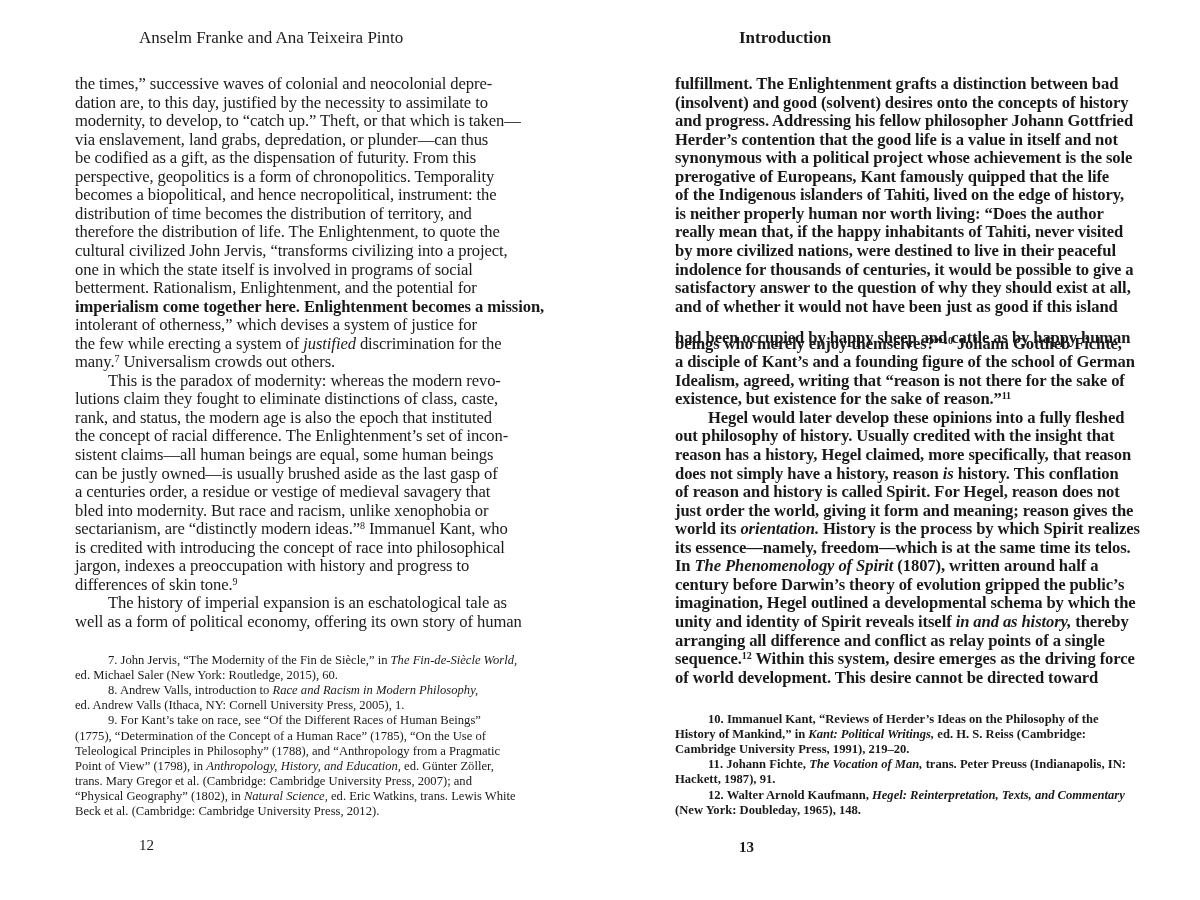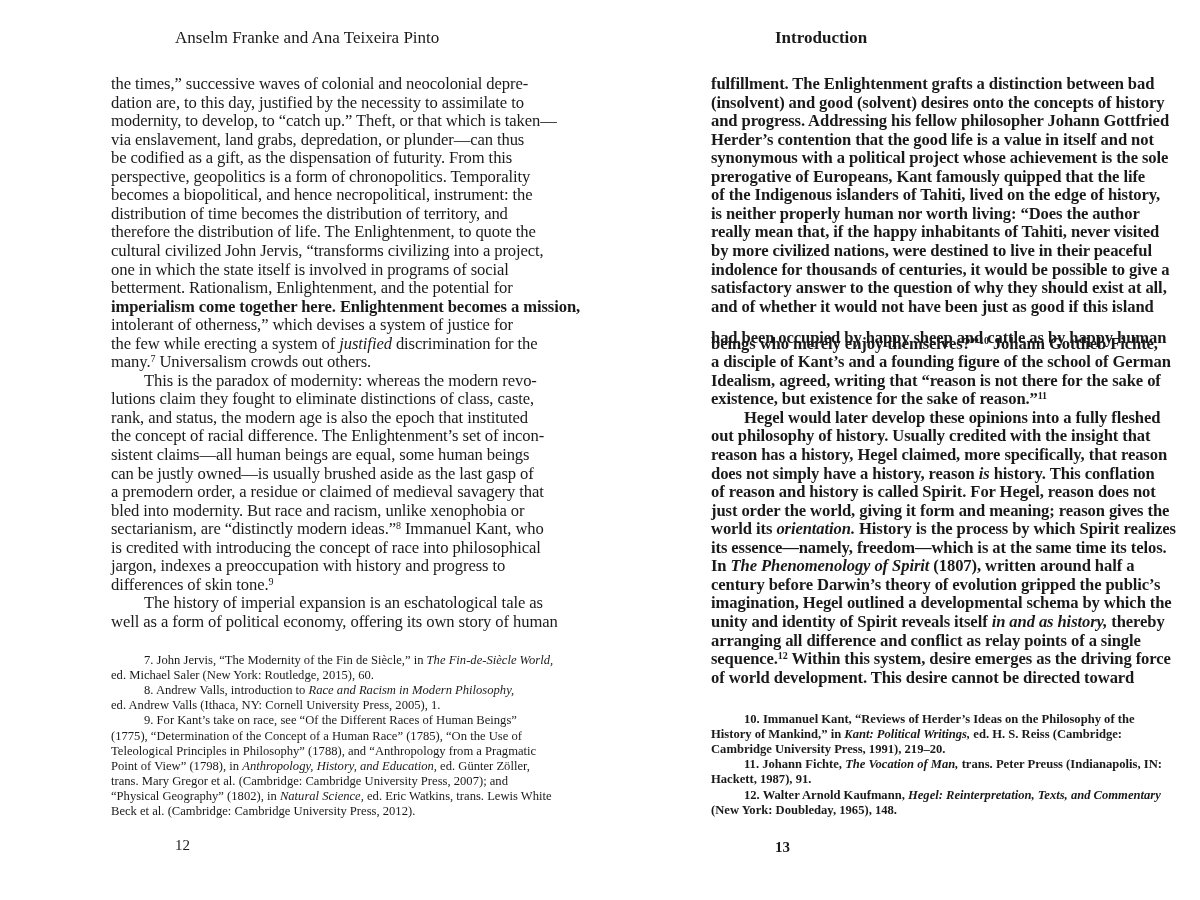--- a/index.html
+++ b/index.html
@@ -1,18 +1,18 @@
 <!DOCTYPE html>
 <html><head>
 <meta charset="utf-8">
 <style>
   html, body { margin:0; padding:0; background:#ffffff; }
   body { width:1200px; height:900px; position:relative; overflow:hidden;
          font-family:"Liberation Serif","DejaVu Serif",serif; color:#1a1a1a; }
-  .page { position:absolute; top:0; height:776px; width:600px;margin-left:36px; }
+  .page { position:absolute; top:0; height:776px; width:600px; }
   .page.left { left:0; }
   .page.right { left:600px;font-weight:bold; }
   .runhead { position:absolute; top:28px; font-size:17px; white-space:nowrap; }
   .body-lines { position:absolute; top:75px; }
   .line { position:absolute; left:0; height:18px; font-size:16.6px; line-height:18px; white-space:nowrap; letter-spacing:-0.1px; }
   .fn-lines { position:absolute; }
   .fn { position:absolute; left:0; font-size:12.6px; line-height:14px; white-space:nowrap; }
   .folio { position:absolute; font-size:15px; }
   .ind { padding-left:33px; }
   .fnind { padding-left:33px; }
@@ -39,21 +39,21 @@
       <div class="line" style="top: 222.6px; font-weight: bold;">imperialism come together here. Enlightenment becomes a mission,</div>
       <div class="line" style="top: 241.15px;">intolerant of otherness,” which devises a system of justice for</div>
       <div class="line" style="top: 259.7px;">the few while erecting a system of <i>justified</i> discrimination for the</div>
       <div class="line" style="top: 278.25px;">many.<sup>7</sup> Universalism crowds out others.</div>
       <div class="line ind" style="top: 296.8px;">This is the paradox of modernity: whereas the modern revo-</div>
       <div class="line" style="top: 315.35px;">lutions claim they fought to eliminate distinctions of class, caste,</div>
       <div class="line" style="top: 333.9px;">rank, and status, the modern age is also the epoch that instituted</div>
       <div class="line" style="top: 352.45px;">the concept of racial difference. The Enlightenment’s set of incon-</div>
       <div class="line" style="top: 371px;">sistent claims—all human beings are equal, some human beings</div>
       <div class="line" style="top: 389.55px;">can be justly owned—is usually brushed aside as the last gasp of</div>
-      <div class="line" style="top: 408.1px;">a premodern order, a residue or claimed of medieval savagery that</div>
+      <div class="line" style="top: 408.1px;">a centuries order, a residue or vestige of medieval savagery that</div>
       <div class="line" style="top: 426.65px;">bled into modernity. But race and racism, unlike xenophobia or</div>
       <div class="line" style="top: 445.2px;">sectarianism, are “distinctly modern ideas.”<sup>8</sup> Immanuel Kant, who</div>
       <div class="line" style="top: 463.75px;">is credited with introducing the concept of race into philosophical</div>
       <div class="line" style="top: 482.3px;">jargon, indexes a preoccupation with history and progress to</div>
       <div class="line" style="top: 500.85px;">differences of skin tone.<sup>9</sup></div>
       <div class="line ind" style="top: 519.4px;">The history of imperial expansion is an eschatological tale as</div>
       <div class="line" style="top: 537.95px;">well as a form of political economy, offering its own story of human</div>
     </div>
   <div class="fn-lines" style="left:75px; top:653px;">
       <div class="fn fnind" style="top: 0px;">7. John Jervis, “The Modernity of the Fin de Siècle,” in <i>The Fin-de-Siècle World,</i></div>

